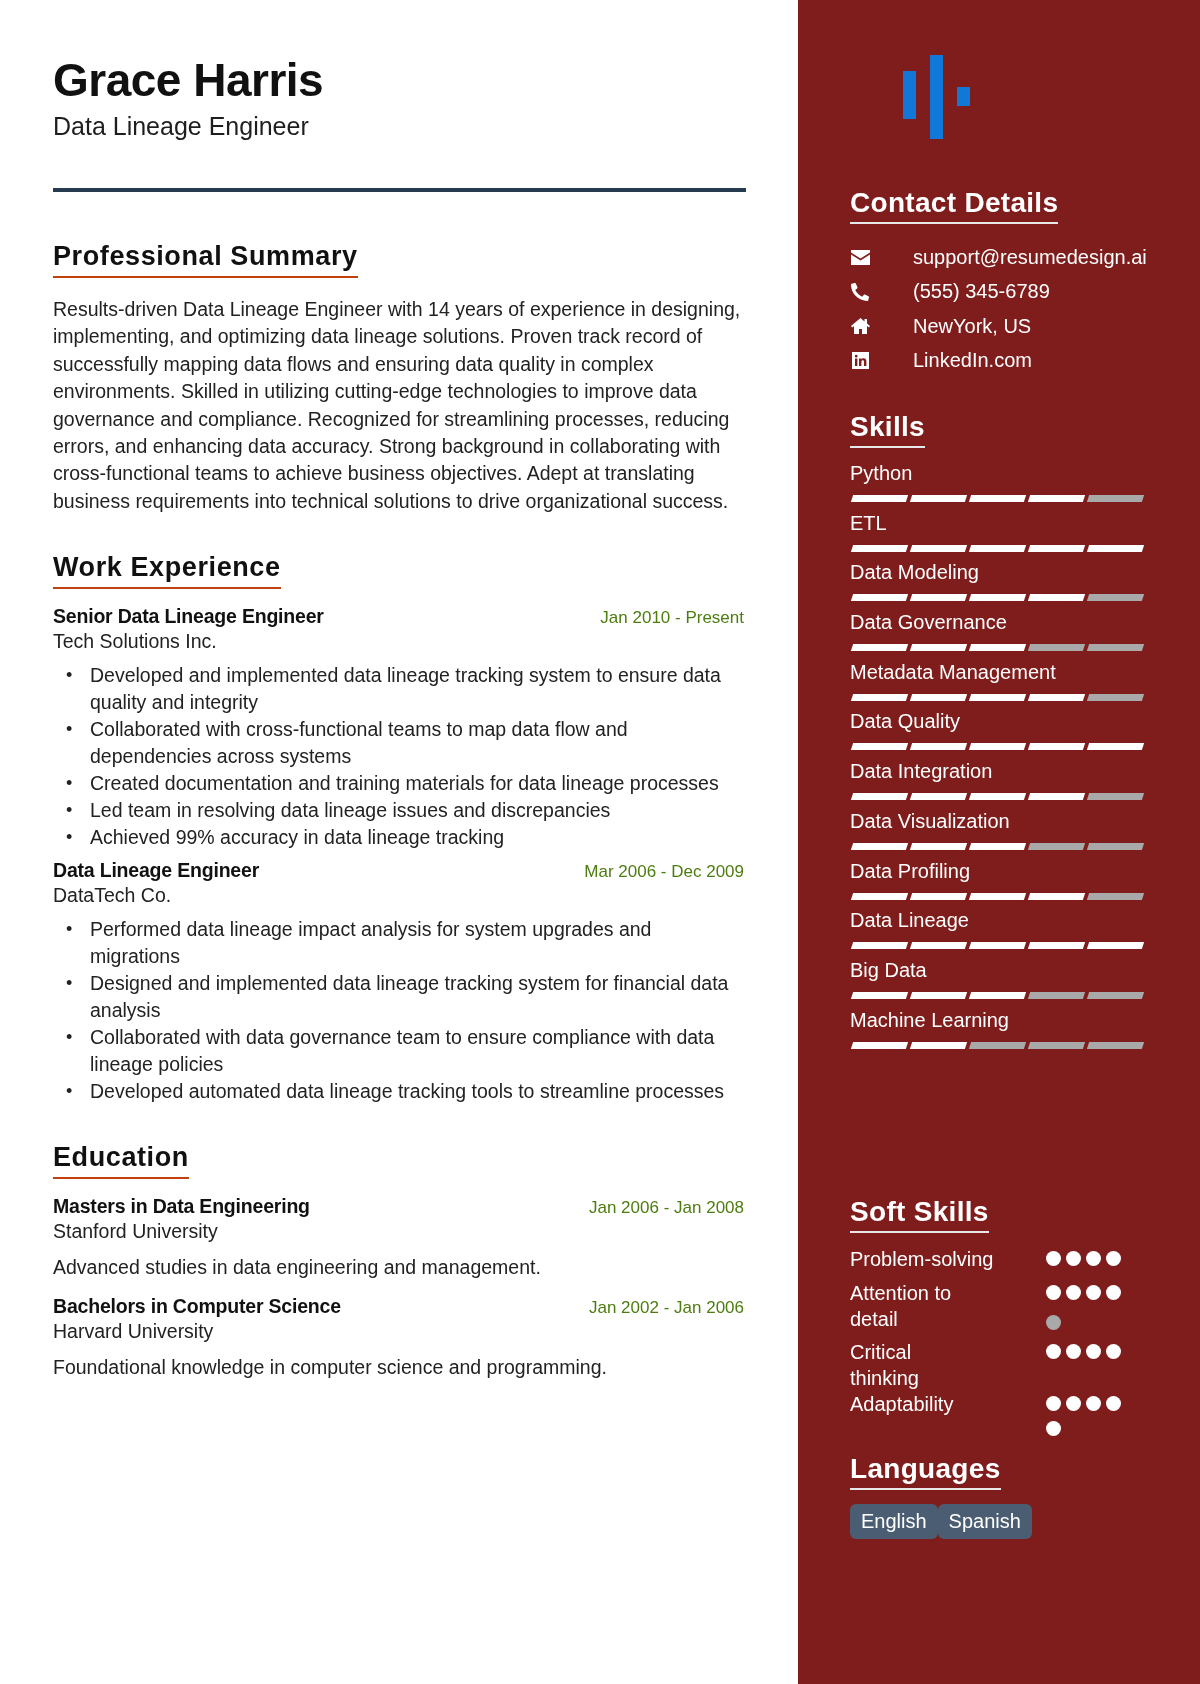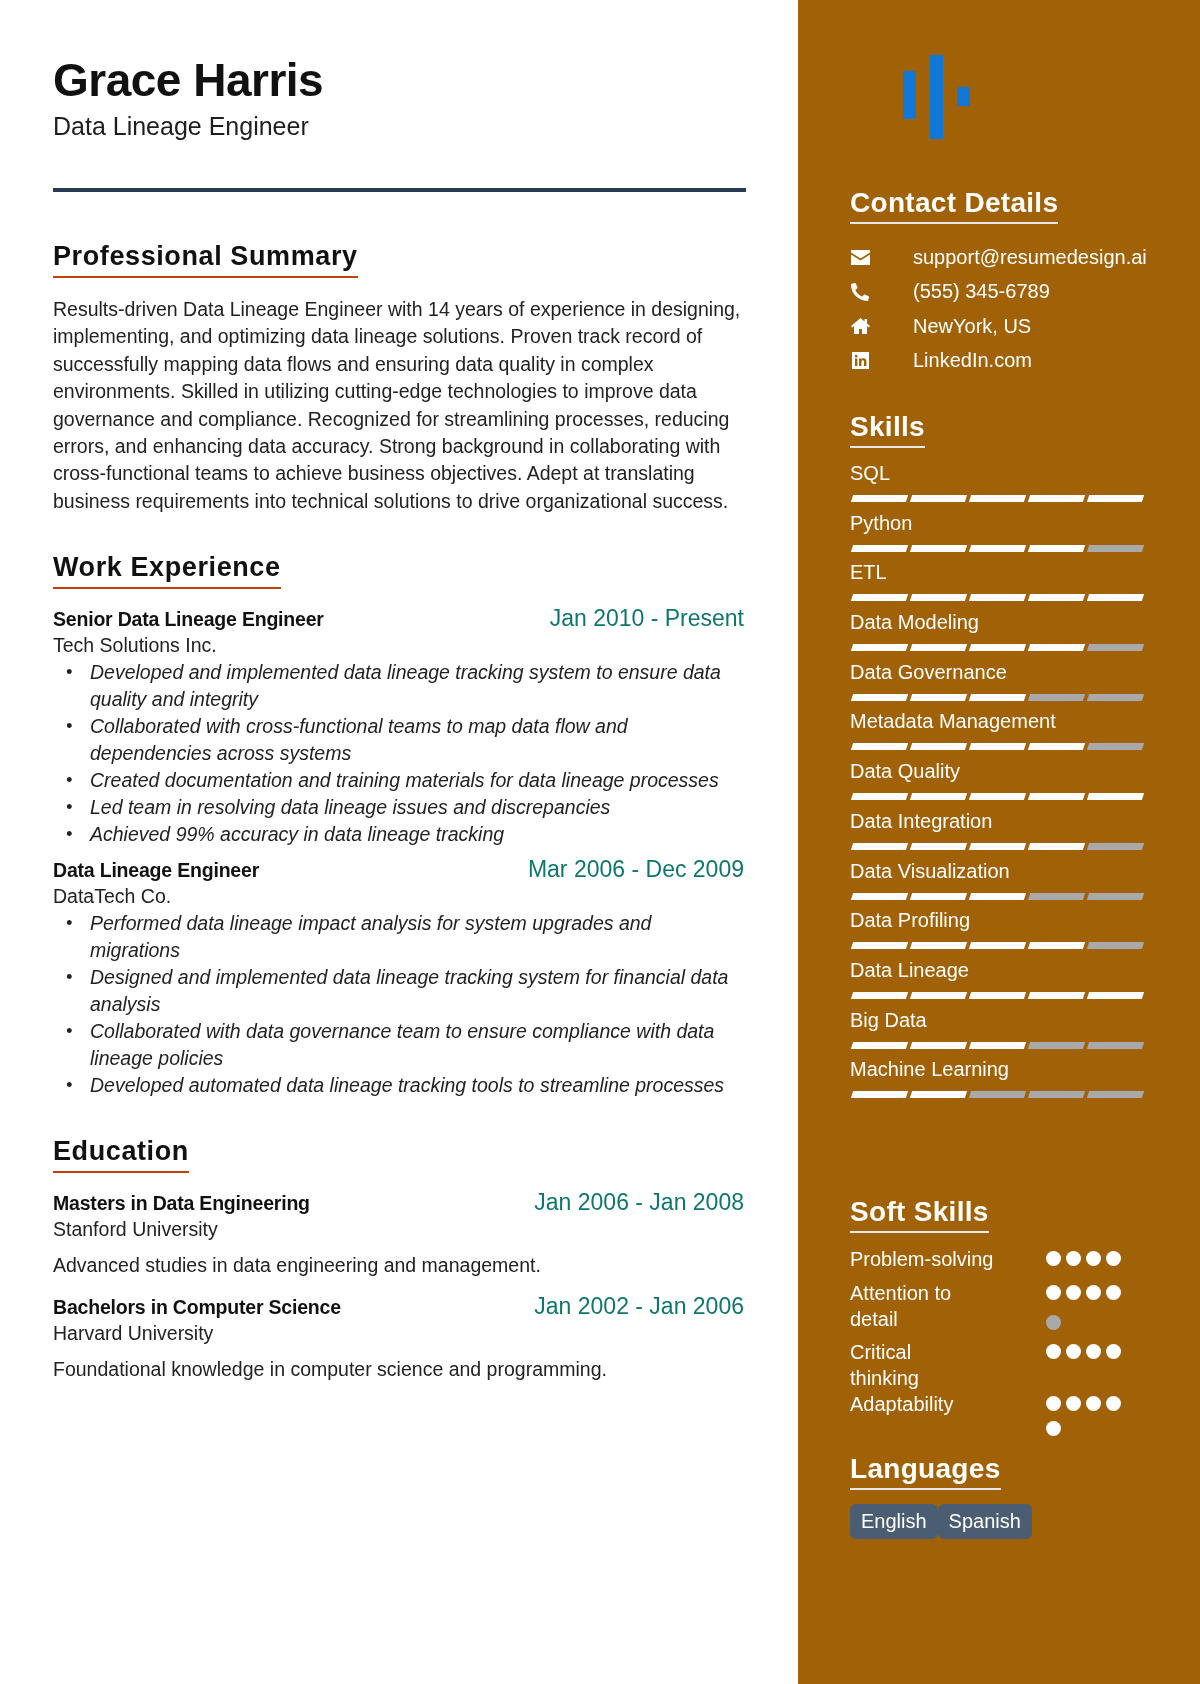--- a/index.html
+++ b/index.html
@@ -1,37 +1,37 @@
 <!DOCTYPE html>
 <html><head>
 <meta charset="utf-8">
 <style>
   * { box-sizing: border-box; margin: 0; padding: 0; }
   html, body { width: 1200px; height: 1684px; background: #ffffff; overflow: hidden; }
   body { font-family: "Liberation Sans", "DejaVu Sans", sans-serif; color: #1e1e1e; position: relative; }
 
   .main { position: absolute; left: 0; top: 0; width: 798px; height: 1684px; padding: 52px 53px 0 53px; }
-  .sidebar { position: absolute; left: 798px; top: 0; width: 402px; height: 1684px; background: #a16207; color: #ffffff; padding: 0 0 0 24px; }
+  .sidebar { position: absolute; left: 798px; top: 0; width: 402px; height: 1684px; background: #7f1d1d; color: #ffffff; padding: 0 0 0 24px; }
 
   .name { font-size: 46px; font-weight: 700; letter-spacing: -0.5px; line-height: 56px; color: #111; }
   .title { font-size: 25px; line-height: 32px; color: #1e1e1e; margin-top: 2px; }
   .header-rule { height: 4px; background: #263a50; width: 693px; margin-top: 46px; }
 
   .sec-head { display: inline-block; font-size: 27px; font-weight: 700; letter-spacing: 0.6px; color: #111; border-bottom: 2px solid #c2410c; padding-bottom: 4px; line-height: 32px; }
   .summary-head { margin-top: 48px; }
   .summary { font-size: 19.5px; line-height: 27.4px; color: #222; margin-top: 18px; width: 693px; }
 
   .work-head { margin-top: 36px; }
   .job { margin-top: 16px; }
   .job + .job { margin-top: 8px; }
   .row { display: flex; justify-content: space-between; align-items: baseline; width: 691px; }
   .job-title { font-size: 19.5px; font-weight: 700; color: #111; letter-spacing: -0.2px; }
-  .job-date { font-size: 23px; color: #0f766e; }
+  .job-date { font-size: 17px; color: #4d7c0f; }
   .company { font-size: 19.5px; color: #222; line-height: 27px; }
-  .bullets { list-style: none; padding-left: 37px; width: 693px; font-style: italic; }
+  .bullets { list-style: none; margin-top: 7px; padding-left: 37px; width: 693px; }
   .bullets li { position: relative; font-size: 19.5px; line-height: 27px; color: #222; }
   .bullets li::before { content: "•"; position: absolute; left: -24px; top: 0; font-size: 18px; color: #222; }
 
   .edu-head { margin-top: 36px; }
   .edu { margin-top: 16px; }
   .edu + .edu { margin-top: 14px; }
   .edu-desc { font-size: 19.5px; color: #222; margin-top: 9px; line-height: 27px; }
 
   .logo { position: absolute; left: 105px; top: 55px; width: 70px; height: 85px; }
   .logo div { position: absolute; background: #1278d8; }
@@ -166,30 +166,20 @@
             <path d="M0 0h17v17H0z M3 6.5v7.5h2.4V6.5z M4.2 2.8a1.4 1.4 0 100 2.8 1.4 1.4 0 000-2.8z M7 6.5v7.5h2.4V10c0-1.2.6-1.7 1.4-1.7.8 0 1.2.5 1.2 1.7v4h2.4V9.5c0-2.2-1.2-3.2-2.8-3.2-1.1 0-1.8.5-2.2 1.1V6.5z" fill-rule="evenodd"></path>
           </svg>
       </span>
       <span>LinkedIn.com</span>
     </div>
   </div>
 
   <div class="side-head skills-head">Skills</div>
   <div class="skills" id="skills">
       <div class="skill">
-        <div class="skill-name">SQL</div>
-        <div class="bars">
-          <div class="bar"></div>
-          <div class="bar"></div>
-          <div class="bar"></div>
-          <div class="bar"></div>
-          <div class="bar"></div>
-        </div>
-      </div>
-      <div class="skill">
         <div class="skill-name">Python</div>
         <div class="bars">
           <div class="bar"></div>
           <div class="bar"></div>
           <div class="bar"></div>
           <div class="bar"></div>
           <div class="bar off"></div>
         </div>
       </div>
       <div class="skill">

